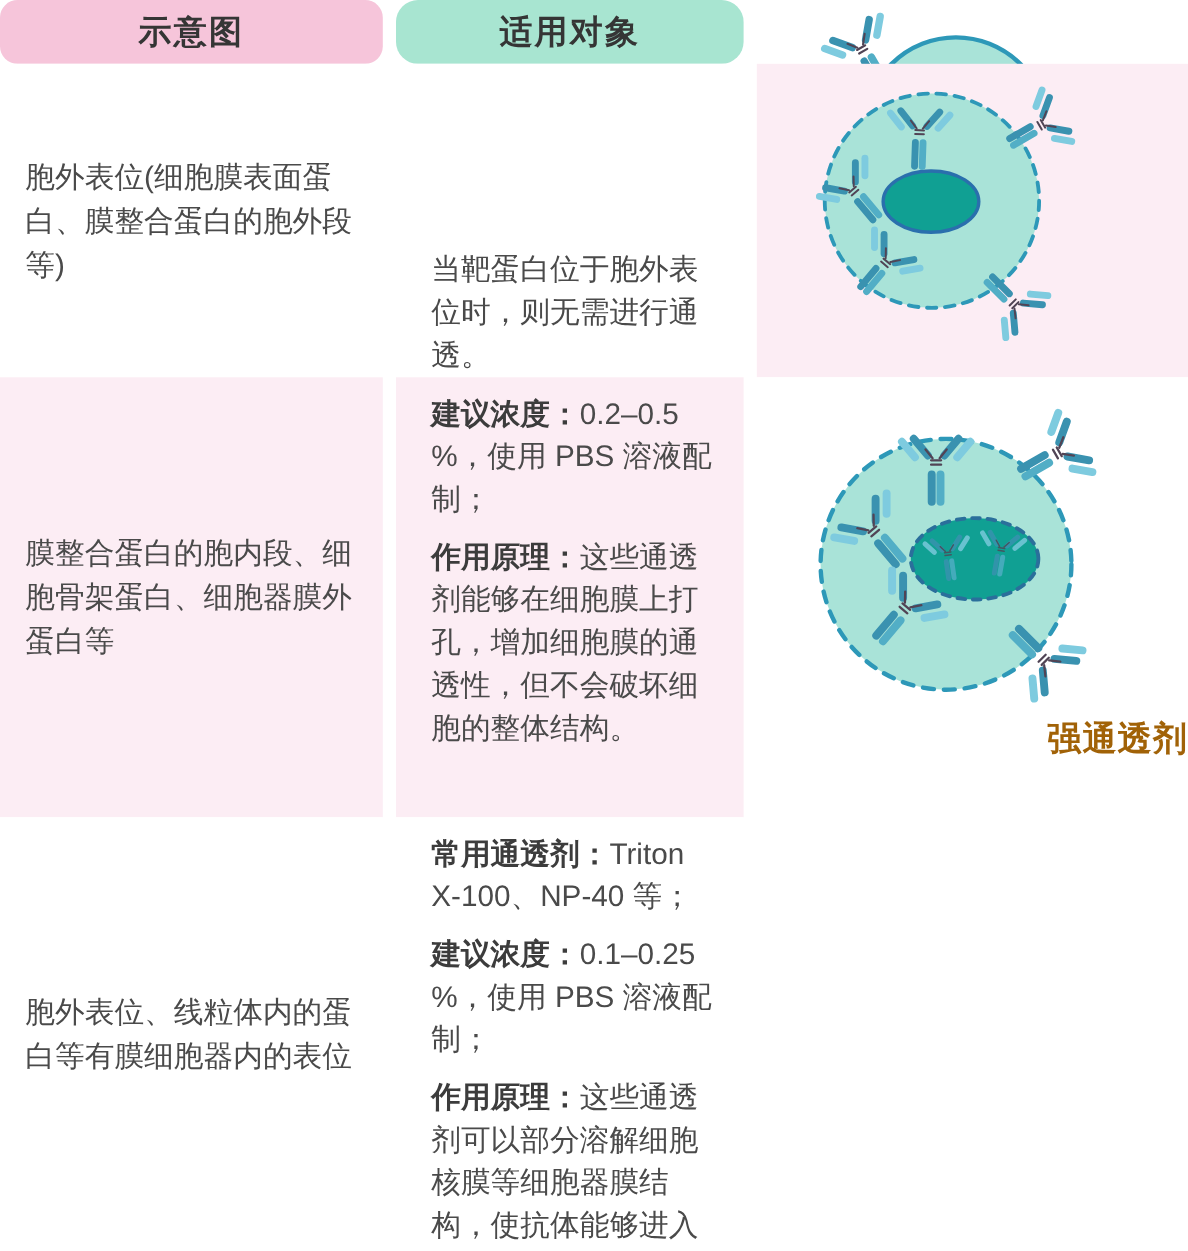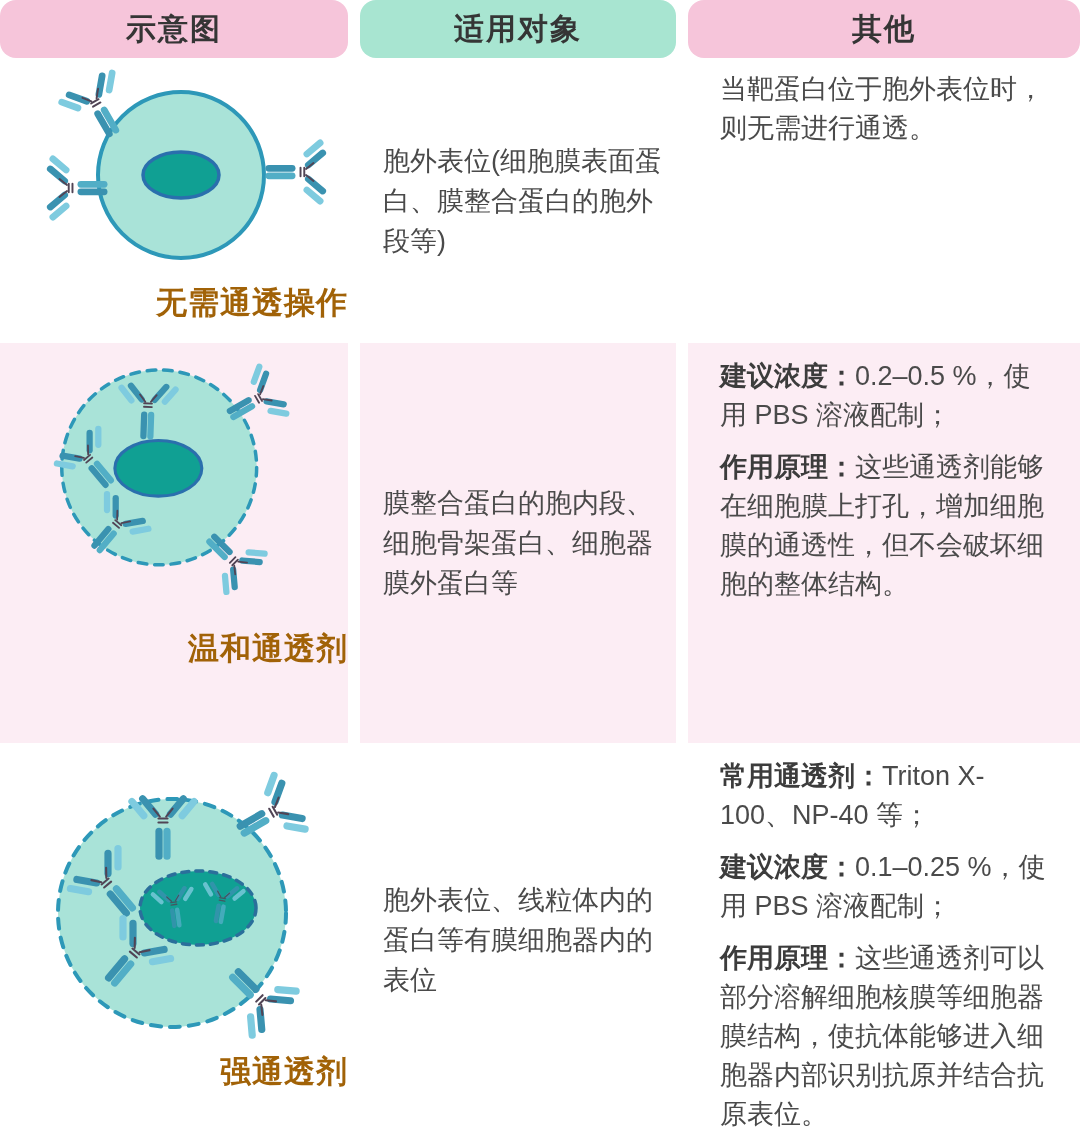--- a/index.html
+++ b/index.html
@@ -23,36 +23,36 @@
     grid-template-rows:58px 285px 400px 394px;
     column-gap:12px;
   }
   
   .tab{
     border-radius:16px;
     display:flex;align-items:center;justify-content:center;
     font-size:30px;font-weight:700;color:#353535;letter-spacing:2px;
   }
   .tab.pink{background:var(--header-pink);}
-  .tab.mint{background:var(--header-mint);}
+  .tab.mint{background:var(--header-mint);border-radius:20px;}
   
   .cell{background:#ffffff;position:relative;}
   .cell.pink{background:var(--row-pink);}
   .diagram-cell svg{display:block;}
   .caption{
     position:absolute;left:0;right:0;text-align:right;
     font-size:31px;font-weight:700;color:#a16207;letter-spacing:1px;font-family:Liberation Mono, monospace;
   }
   .target-cell{
     display:flex;align-items:center;
     padding:10px 8px 10px 23px;
     font-size:27px;line-height:40px;
   }
   .notes-cell{padding:14px 26px 6px 32px;font-size:27px;line-height:39px;}
-  .notes-cell.center{display:flex;align-items:flex-start;padding-top:12px;padding-bottom:0;}
+  .notes-cell.center{display:flex;align-items:flex-end;padding-top:12px;padding-bottom:0;}
   .note{margin:0 0 13px 0;}
   .note b{font-weight:700;color:var(--text-strong);}
   
   .membrane{fill:var(--cell-fill);stroke:var(--cell-stroke);stroke-width:4;}
   .membrane.dashed{stroke-dasharray:10 9;stroke-linecap:round;}
   .nucleus{fill:var(--nucleus-fill);stroke:var(--nucleus-stroke);stroke-width:3.5;}
   .nucleus.dashed{stroke:var(--nucleus-stroke-dashed);stroke-dasharray:7 7;stroke-linecap:round;}
   .ab-dark{fill:var(--ab-dark);}
   .ab-mid{fill:var(--ab-mid);}
   .ab-light{fill:var(--ab-light);}
@@ -63,23 +63,20 @@
 </head>
 <body>
 
 <div class="table">
 
   <div class="tab pink">
     <span>示意图</span>
   </div>
   <div class="tab mint">
     <span>适用对象</span>
-  </div>
-  <div class="tab pink">
-    <span>其他</span>
   </div>
 
   <div class="cell diagram-cell">
     <svg width="348" height="285" viewBox="0 0 348 285">
       <defs>
         <g id="antibody">
           <g transform="rotate(-40)">
             <rect class="ab-dark" x="-4.5" y="-44" width="9" height="34" rx="4.5"></rect>
             <rect class="ab-light" x="-17" y="-50" width="9" height="32" rx="4.5"></rect>
           </g>

